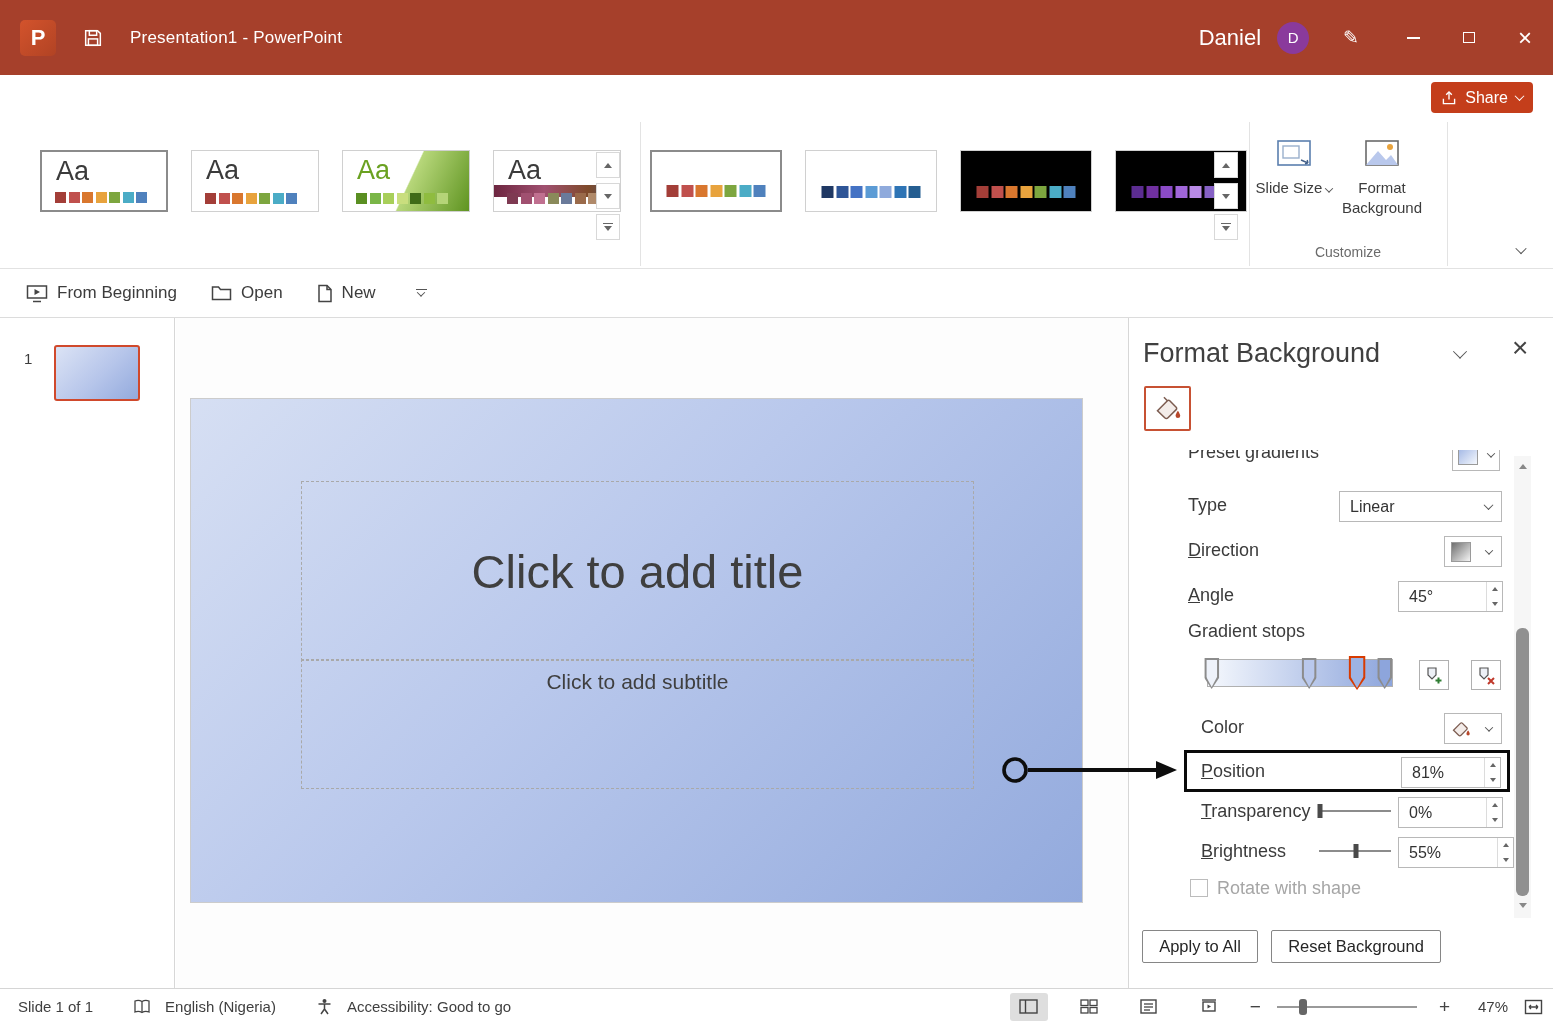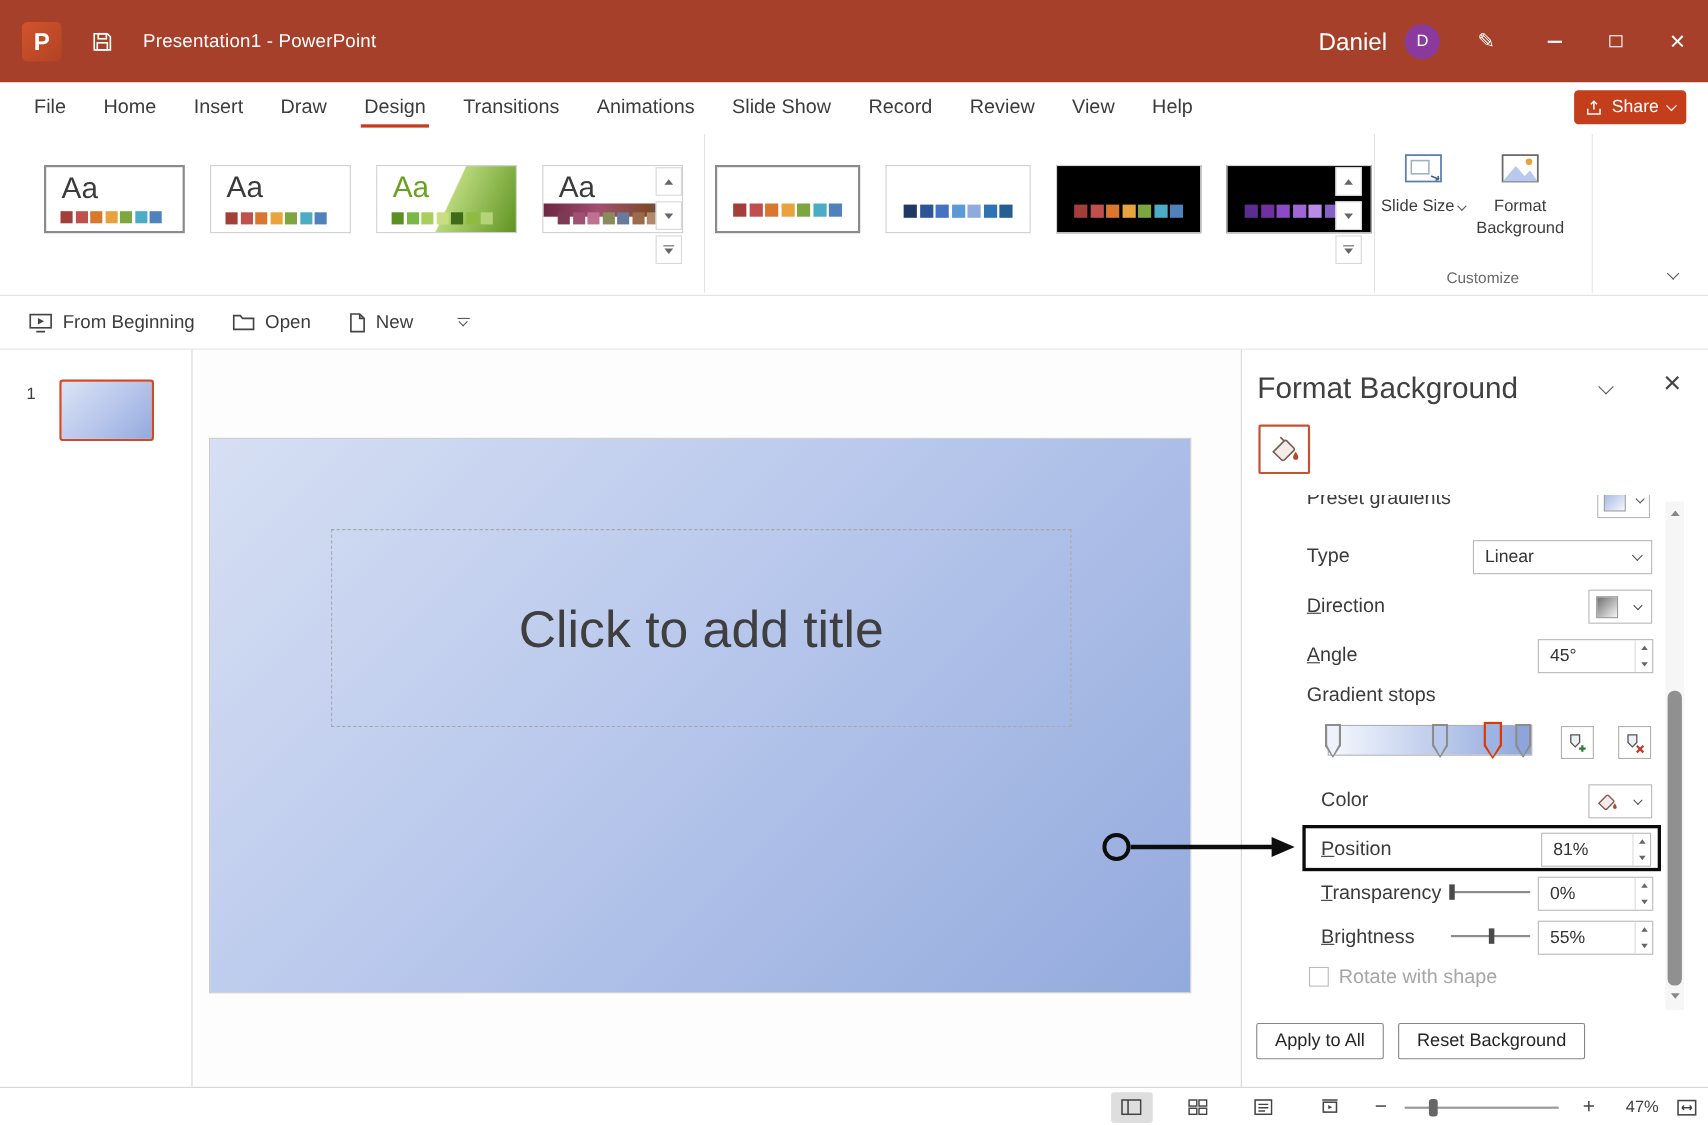--- a/index.html
+++ b/index.html
@@ -145,34 +145,20 @@
     <div class="win-btn">
         <div class="max-glyph"></div>
       </div>
     <div class="win-btn">
         <span class="close-glyph">×</span>
       </div>
   </div>
 </div>
 
 <div class="menubar">
-  <div style="display:flex;">
-      <div class="menu-item">File</div>
-      <div class="menu-item">Home</div>
-      <div class="menu-item">Insert</div>
-      <div class="menu-item">Draw</div>
-      <div class="menu-item active">Design</div>
-      <div class="menu-item">Transitions</div>
-      <div class="menu-item">Animations</div>
-      <div class="menu-item">Slide Show</div>
-      <div class="menu-item">Record</div>
-      <div class="menu-item">Review</div>
-      <div class="menu-item">View</div>
-      <div class="menu-item">Help</div>
-    </div>
   <div class="share-btn">
     <svg width="16" height="16" viewBox="0 0 20 20">
         <path d="M3 11v6h14v-6" fill="none" stroke="#fff" stroke-width="1.7"></path>
         <line x1="10" y1="2.5" x2="10" y2="12" stroke="#fff" stroke-width="1.7"></line>
         <path d="M6.5 6 10 2.5 13.5 6" fill="none" stroke="#fff" stroke-width="1.7"></path>
       </svg>
     <span>Share</span>
     <span class="chev white"></span>
   </div>
 </div>
@@ -359,20 +345,21 @@
 <div class="main">
 
   <div class="slides-panel">
     <div class="slide-num">1</div>
     <div class="slide-thumb"></div>
   </div>
 
   <div class="editor">
     <div class="slide">
       <div class="ph title">Click to add title</div>
+      <div class="ph subtitle">Click to add subtitle</div>
     </div>
   </div>
 
   <div class="format-pane">
     <div class="pane-title">Format Background</div>
     <span class="pane-chevron chev" style="width:10px;height:10px;"></span>
     <span class="pane-close">×</span>
 
     <div class="fill-tab">
       <svg width="28" height="28" viewBox="0 0 24 24">
@@ -481,21 +468,21 @@
             <div class="tri-down"></div>
           </div>
         </div>
     </div>
 
     <div class="plabel acc" style="left:72px; top:523px;">Brightness</div>
     <div class="mini-slider" style="left:190px; top:531px;">
       <div class="ms-track"></div>
         <div class="ms-thumb" style="left:52%;"></div>
     </div>
-    <div class="spinner" style="left:269px; top:519px; width:105px;">
+    <div class="spinner" style="left:269px; top:519px; width:116px;">
       <span class="spin-val">55%</span>
       <div class="spin-btns">
           <div>
             <div class="tri-up"></div>
           </div>
           <div>
             <div class="tri-down"></div>
           </div>
         </div>
     </div>
@@ -511,20 +498,35 @@
         <div class="tri-up" style="border-bottom-color:#888;"></div>
       </div>
     <div class="vthumb"></div>
     <div class="varrow" style="top:585px;">
         <div class="tri-down" style="border-top-color:#888;"></div>
       </div>
   </div>
 </div>
 
 <div class="statusbar">
+  <div class="status-left">
+    <span>Slide 1 of 1</span>
+    <span class="gap"></span>
+    <svg width="18" height="16" viewBox="0 0 18 16">
+        <path d="M2 2 c2.5-1 4.5-1 7 .5 2.5-1.5 4.5-1.5 7-.5 v11 c-2.5-1-4.5-1-7 .5 -2.5-1.5-4.5-1.5-7-.5 Z" fill="none" stroke="#444" stroke-width="1.3"></path>
+        <line x1="9" y1="2.5" x2="9" y2="13.5" stroke="#444" stroke-width="1.3"></line>
+      </svg>
+    <span>English (Nigeria)</span>
+    <span class="gap"></span>
+    <svg width="17" height="17" viewBox="0 0 17 17">
+        <circle cx="8.5" cy="3" r="2" fill="#444"></circle>
+        <path d="M2.5 6 h12 M8.5 6 v5 M8.5 11 L5 16 M8.5 11 L12 16" stroke="#444" stroke-width="1.5" fill="none"></path>
+      </svg>
+    <span>Accessibility: Good to go</span>
+  </div>
   <div class="status-right">
     <div class="view-btn active">
       <svg width="19" height="15" viewBox="0 0 19 15">
           <rect x="1" y="1" width="17" height="13" fill="none" stroke="#444" stroke-width="1.4"></rect>
           <line x1="6.5" y1="1" x2="6.5" y2="14" stroke="#444" stroke-width="1.4"></line>
         </svg>
     </div>
     <div class="view-btn">
       <svg width="18" height="15" viewBox="0 0 18 15">
           <rect x="1" y="1" width="7" height="5.5" fill="none" stroke="#444" stroke-width="1.3"></rect>

